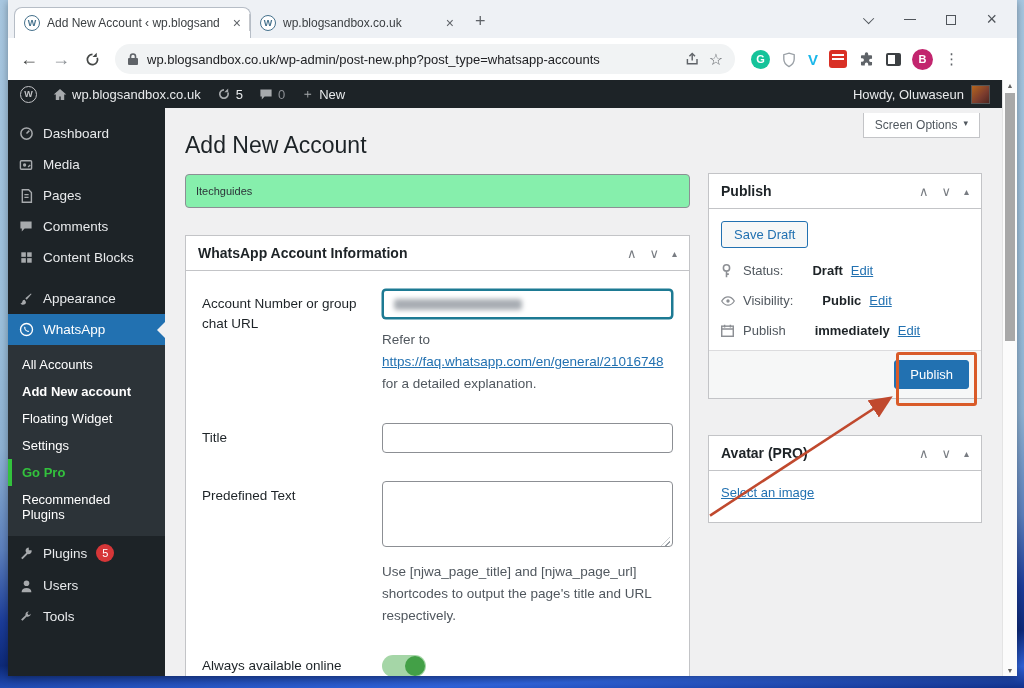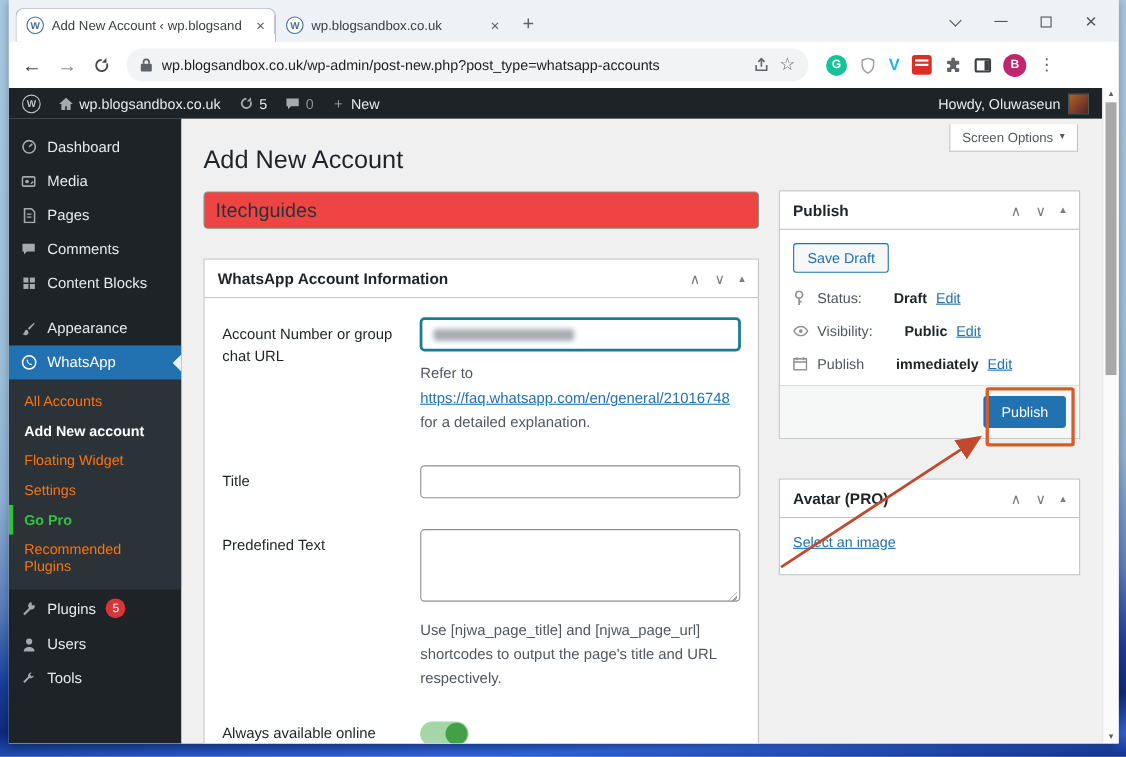--- a/index.html
+++ b/index.html
@@ -60,30 +60,30 @@
   
   .main { flex:1; display:flex; min-height:0; }
   .sidebar { width:157px; background:#1d2327; color:#e8eaec; flex-shrink:0; font-size:13.5px; padding-top:10px; overflow:hidden; }
   .sb-item { display:flex; align-items:center; gap:9px; padding:8px 10px; cursor:pointer; }
   .sb-item .sb-ic { color:#a7aaad; display:flex; width:16px; justify-content:center; flex-shrink:0; }
   .sb-sep { height:10px; }
   .sb-item.active { background:#2271b1; color:#fff; position:relative; }
   .sb-item.active .sb-ic { color:#fff; }
   .sb-item.active::after { content:""; position:absolute; right:0; top:50%; margin-top:-8px; border-top:8px solid transparent; border-bottom:8px solid transparent; border-right:8px solid #f0f0f1; }
   .submenu { background:#2c3338; padding:6px 0 8px; }
-  .sub-item { padding:6px 10px 6px 14px; color:#f97316; font-size:13px; cursor:pointer; }
+  .sub-item { padding:6px 10px 6px 14px; color:#ffffff; font-size:13px; cursor:pointer; }
   .sub-item.current { color:#fff; font-weight:bold; }
   .sub-item.gopro { color:#33c23d; font-weight:bold; border-left:4px solid #33c23d; padding-left:10px; }
   .badge { background:#d63638; color:#fff; border-radius:50%; min-width:18px; height:18px; font-size:11px; display:inline-flex; align-items:center; justify-content:center; padding:0 2px; }
   
   .content { flex:1; background:#f0f0f1; position:relative; overflow:hidden; color:#1d2327; }
   .screen-options { position:absolute; top:5px; right:22px; background:#fff; border:1px solid #c3c4c7; border-top:none; padding:5px 11px; font-size:12px; color:#50575e; display:flex; gap:6px; cursor:pointer; }
   .main-col { position:absolute; left:20px; top:0; width:505px; }
   .page-title { font-size:23px; font-weight:400; color:#1d2327; margin-top:24px; }
-  .title-input { width:100%; height:34px; margin-top:15px; border:1px solid #8c8f94; border-radius:4px; background:#ef4444; font-size:18px; padding:3px 10px; color:#2c3338; font-family:"Liberation Sans",sans-serif; }
+  .title-input { width:100%; height:34px; margin-top:15px; border:1px solid #8c8f94; border-radius:4px; background:#86efac; font-size:11px; padding:3px 10px; color:#2c3338; font-family:"Liberation Sans",sans-serif; }
   .postbox { background:#fff; border:1px solid #c3c4c7; }
   .metabox-main { margin-top:27px; height:480px; }
   .pb-header { display:flex; align-items:center; padding:9px 12px; border-bottom:1px solid #c3c4c7; }
   .pb-title { font-size:14px; font-weight:bold; color:#1d2327; flex:1; }
   .pb-ctrls { display:flex; align-items:center; gap:13px; color:#787c82; font-size:13px; }
   .pb-ctrls .tog { font-size:10px; }
   .mb-body { padding:18px 16px; }
   .frow { display:flex; margin-bottom:0; }
   .frow + .frow { margin-top:28px; }
   .flabel { width:180px; flex-shrink:0; font-size:13.5px; font-weight:500; color:#1d2327; line-height:1.5; padding-top:5px; }

